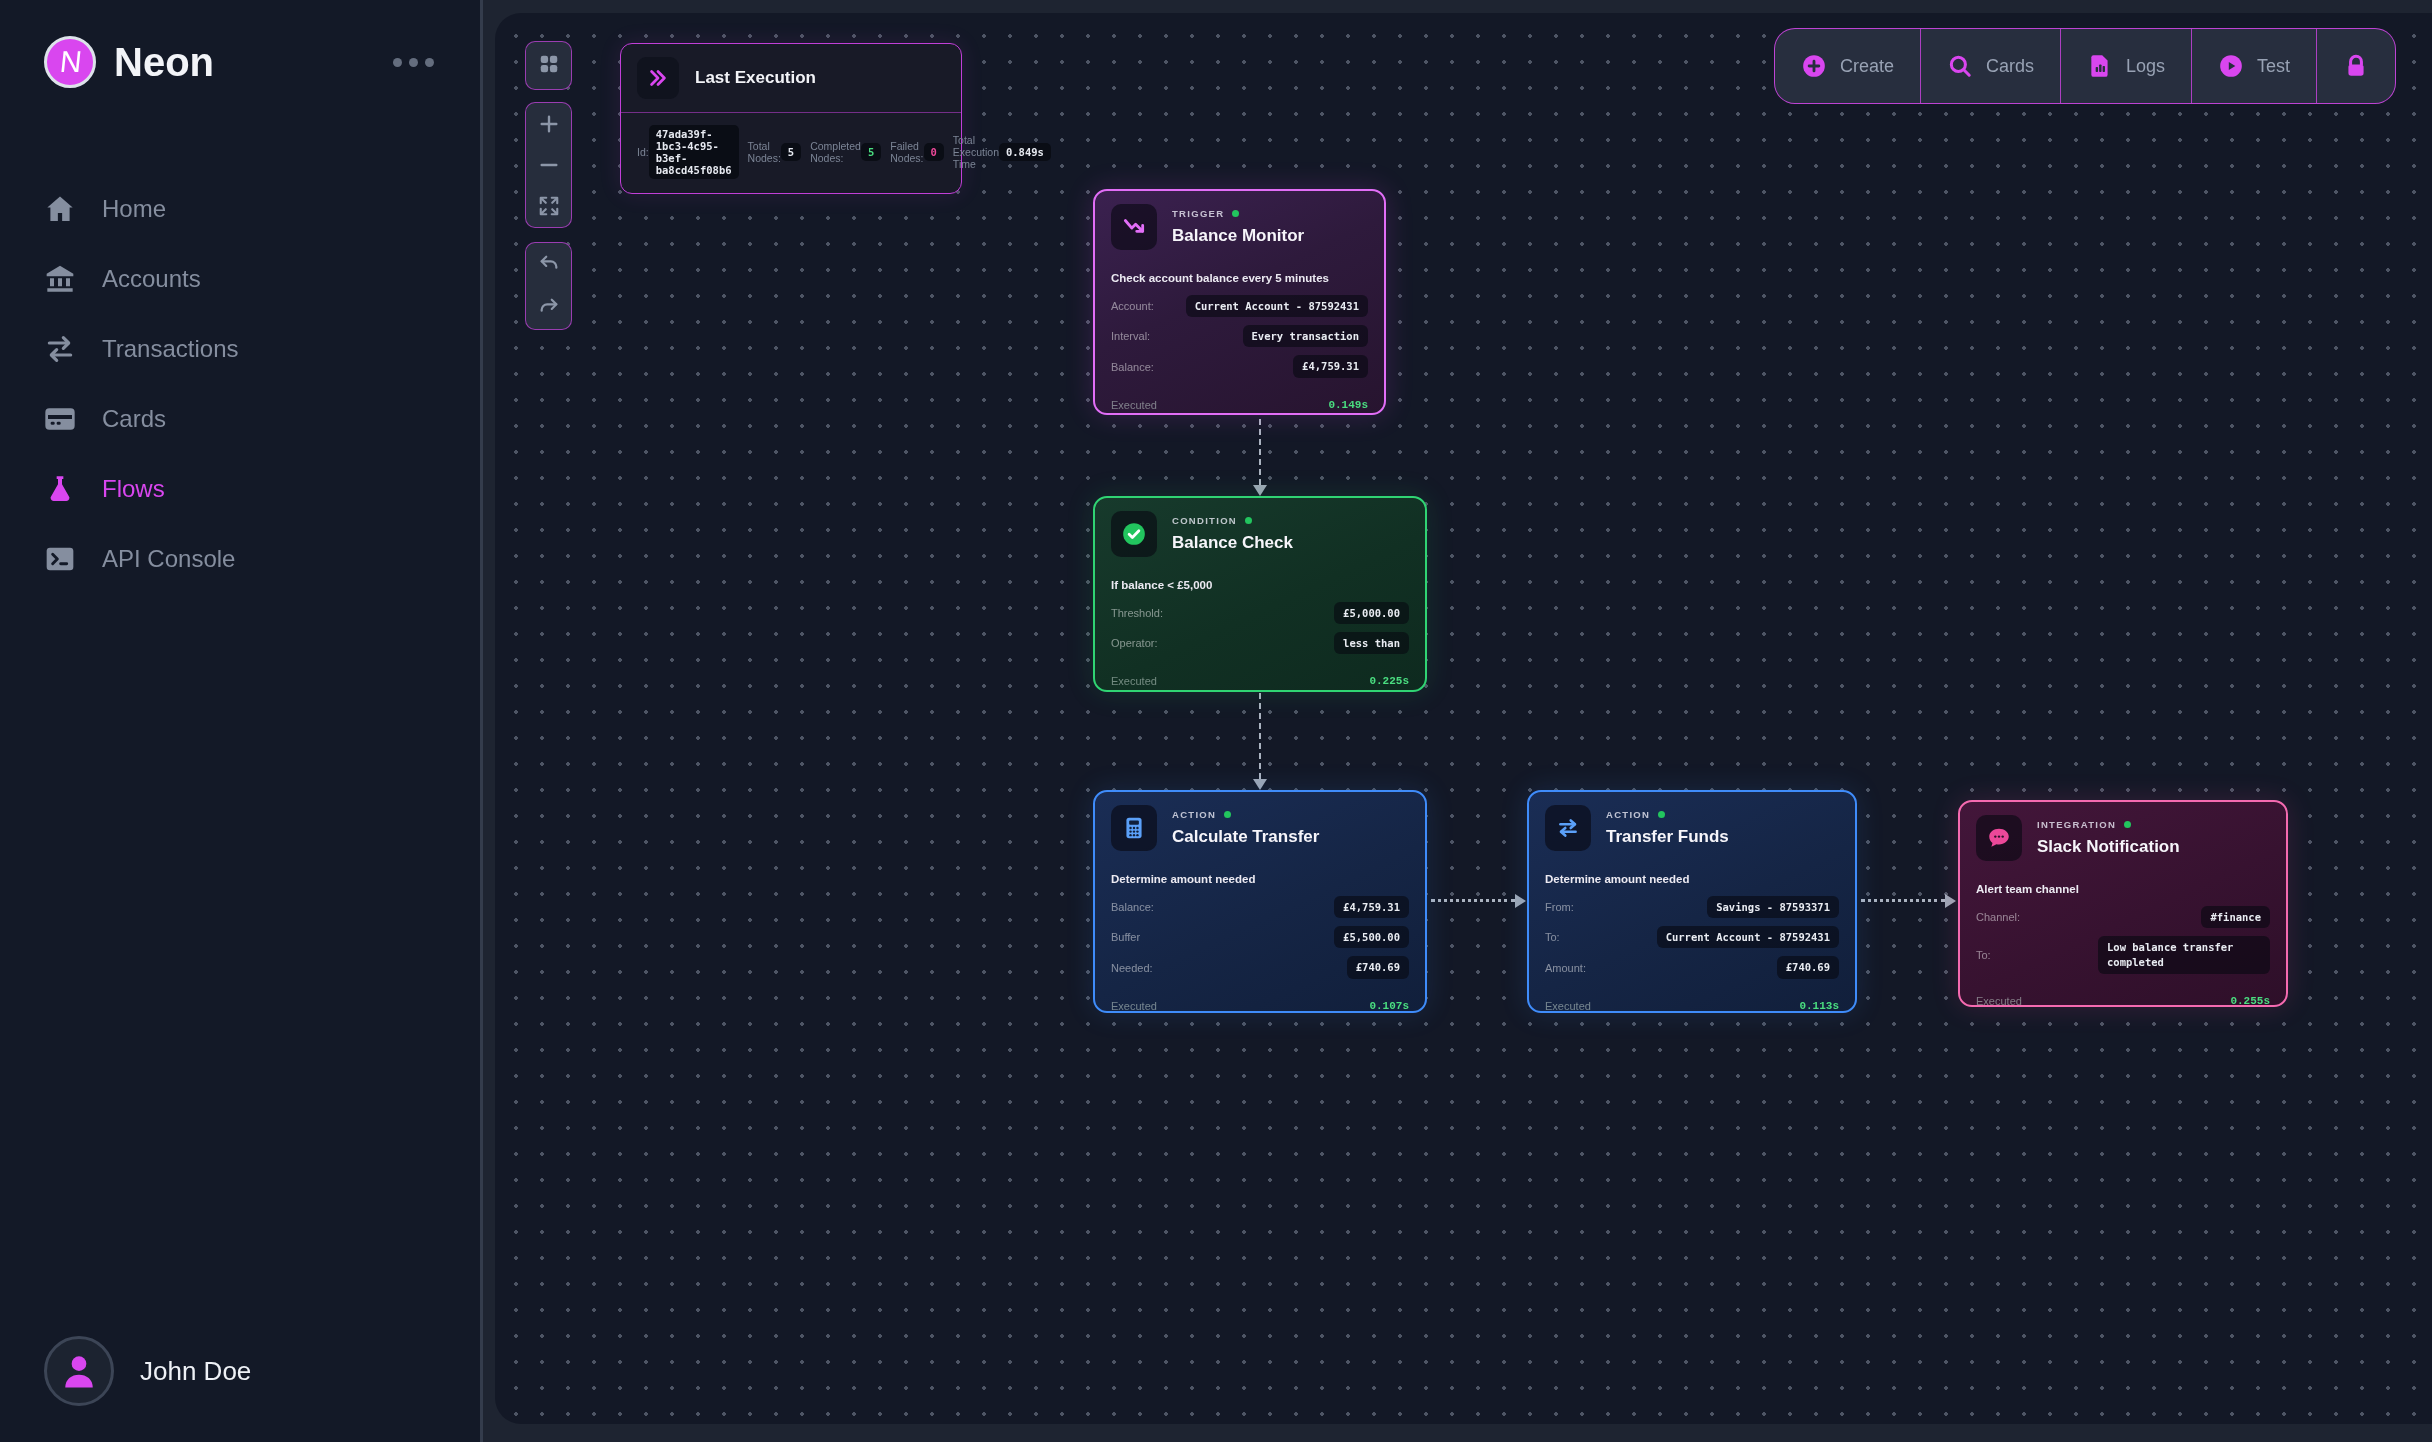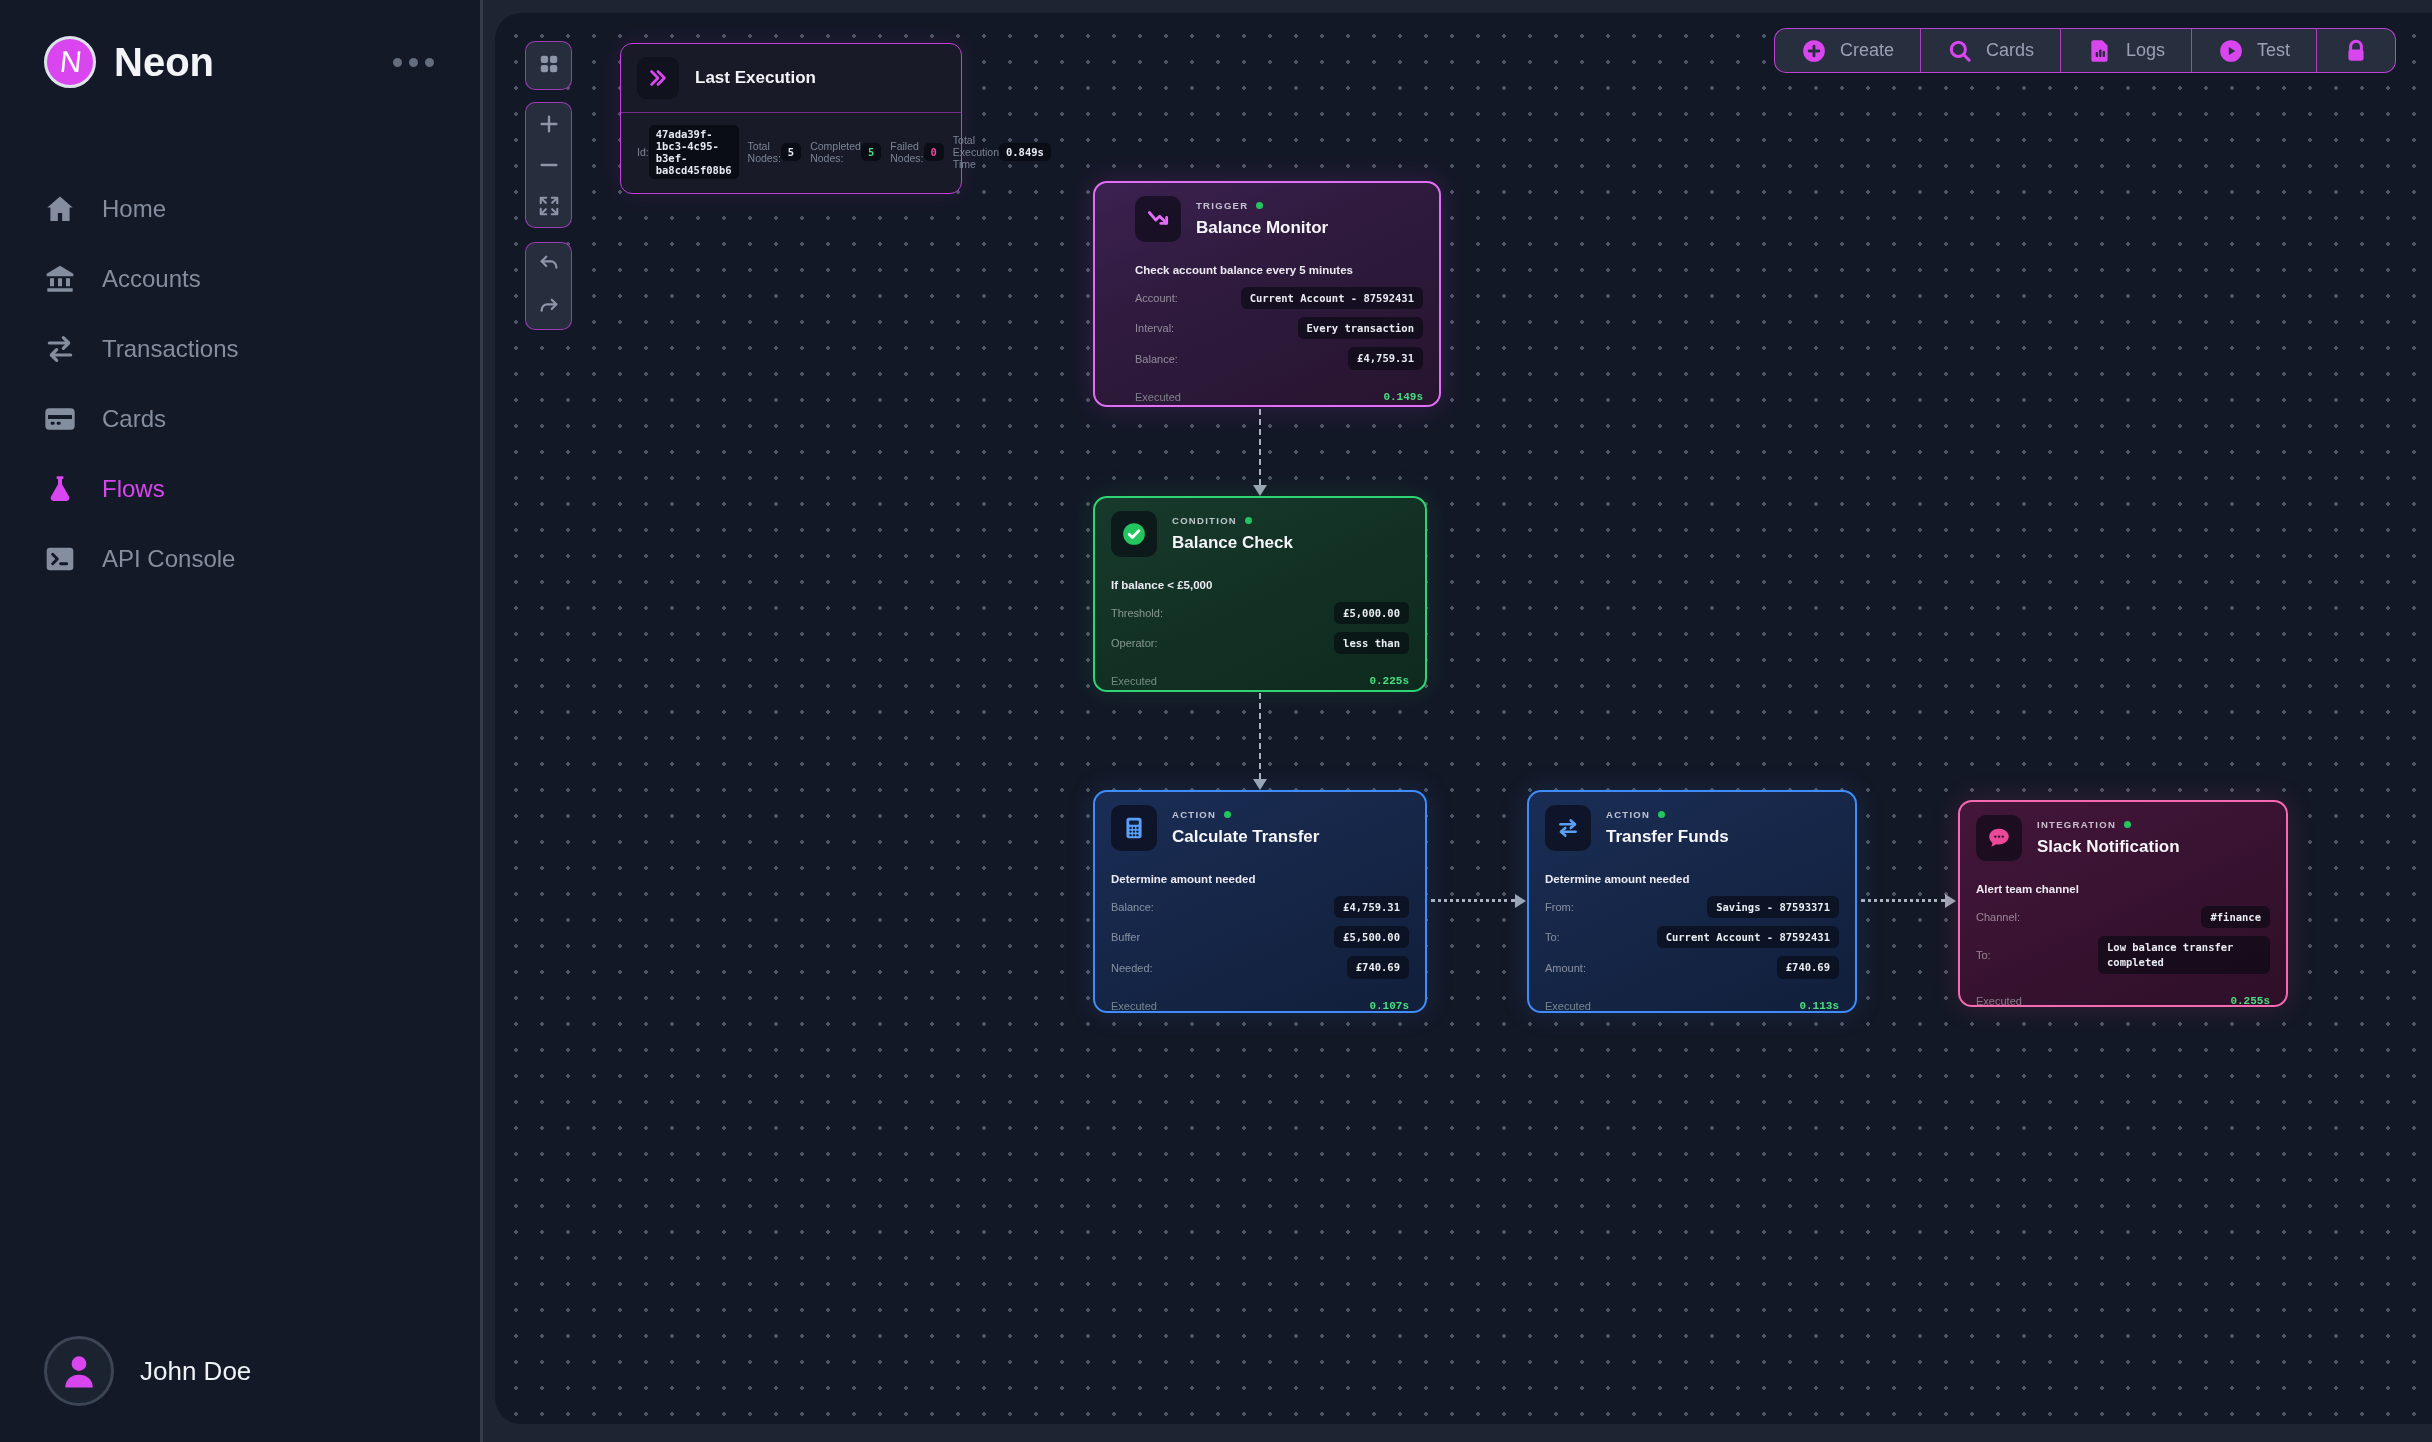--- a/index.html
+++ b/index.html
@@ -68,23 +68,23 @@
     align-items:stretch; overflow:hidden;
   }
   .ctl-btn {
     height:43px; display:flex; align-items:center; justify-content:center;
     color:#8c96a8; cursor:pointer;
   }
   .ctl-btn svg { width:22px; height:22px; }
 
   
   .toolbar {
-    position:absolute; top:15px; right:36px; height:45px;
+    position:absolute; top:15px; right:36px; height:76px;
     background:#272e3e; border:1.5px solid rgba(217,70,239,0.85);
-    border-radius:12px; display:flex; align-items:stretch; overflow:hidden;
+    border-radius:21px; display:flex; align-items:stretch; overflow:hidden;
   }
   .tb-item {
     display:flex; align-items:center; gap:13px; padding:0 26px;
     cursor:pointer; color:#98a2b4; font-size:18px; font-weight:500;
   }
   .tb-item + .tb-item { border-left:1.5px solid rgba(217,70,239,0.75); }
   .tb-item svg { width:26px; height:26px; }
 
   
   .last-exec {
@@ -386,21 +386,21 @@
   <div class="conn-v" style="left:764px; top:680px; height:86px;">
       <i class="arrow-down"></i>
     </div>
   <div class="conn-h" style="top:886px; left:936px; width:84px;">
       <i class="arrow-right"></i>
     </div>
   <div class="conn-h" style="top:886px; left:1366px; width:84px;">
       <i class="arrow-right"></i>
     </div>
 
-  <section class="node node-trigger" style="left:598px; top:168px; width:348px; height:226px;padding-left:24px;">
+  <section class="node node-trigger" style="left:598px; top:176px; width:293px; height:226px;">
     <div class="node-header">
       <div class="node-icon">
         <svg viewBox="0 0 24 24" fill="none" stroke="currentColor" stroke-width="2.6" stroke-linecap="round" stroke-linejoin="round">
             <path d="m4 6 6 7 3.5-3.5L20 16"></path>
             <path d="M20 10.5V16h-5.5"></path>
           </svg>
       </div>
       <div>
         <div class="node-type">
             <span>TRIGGER</span>

